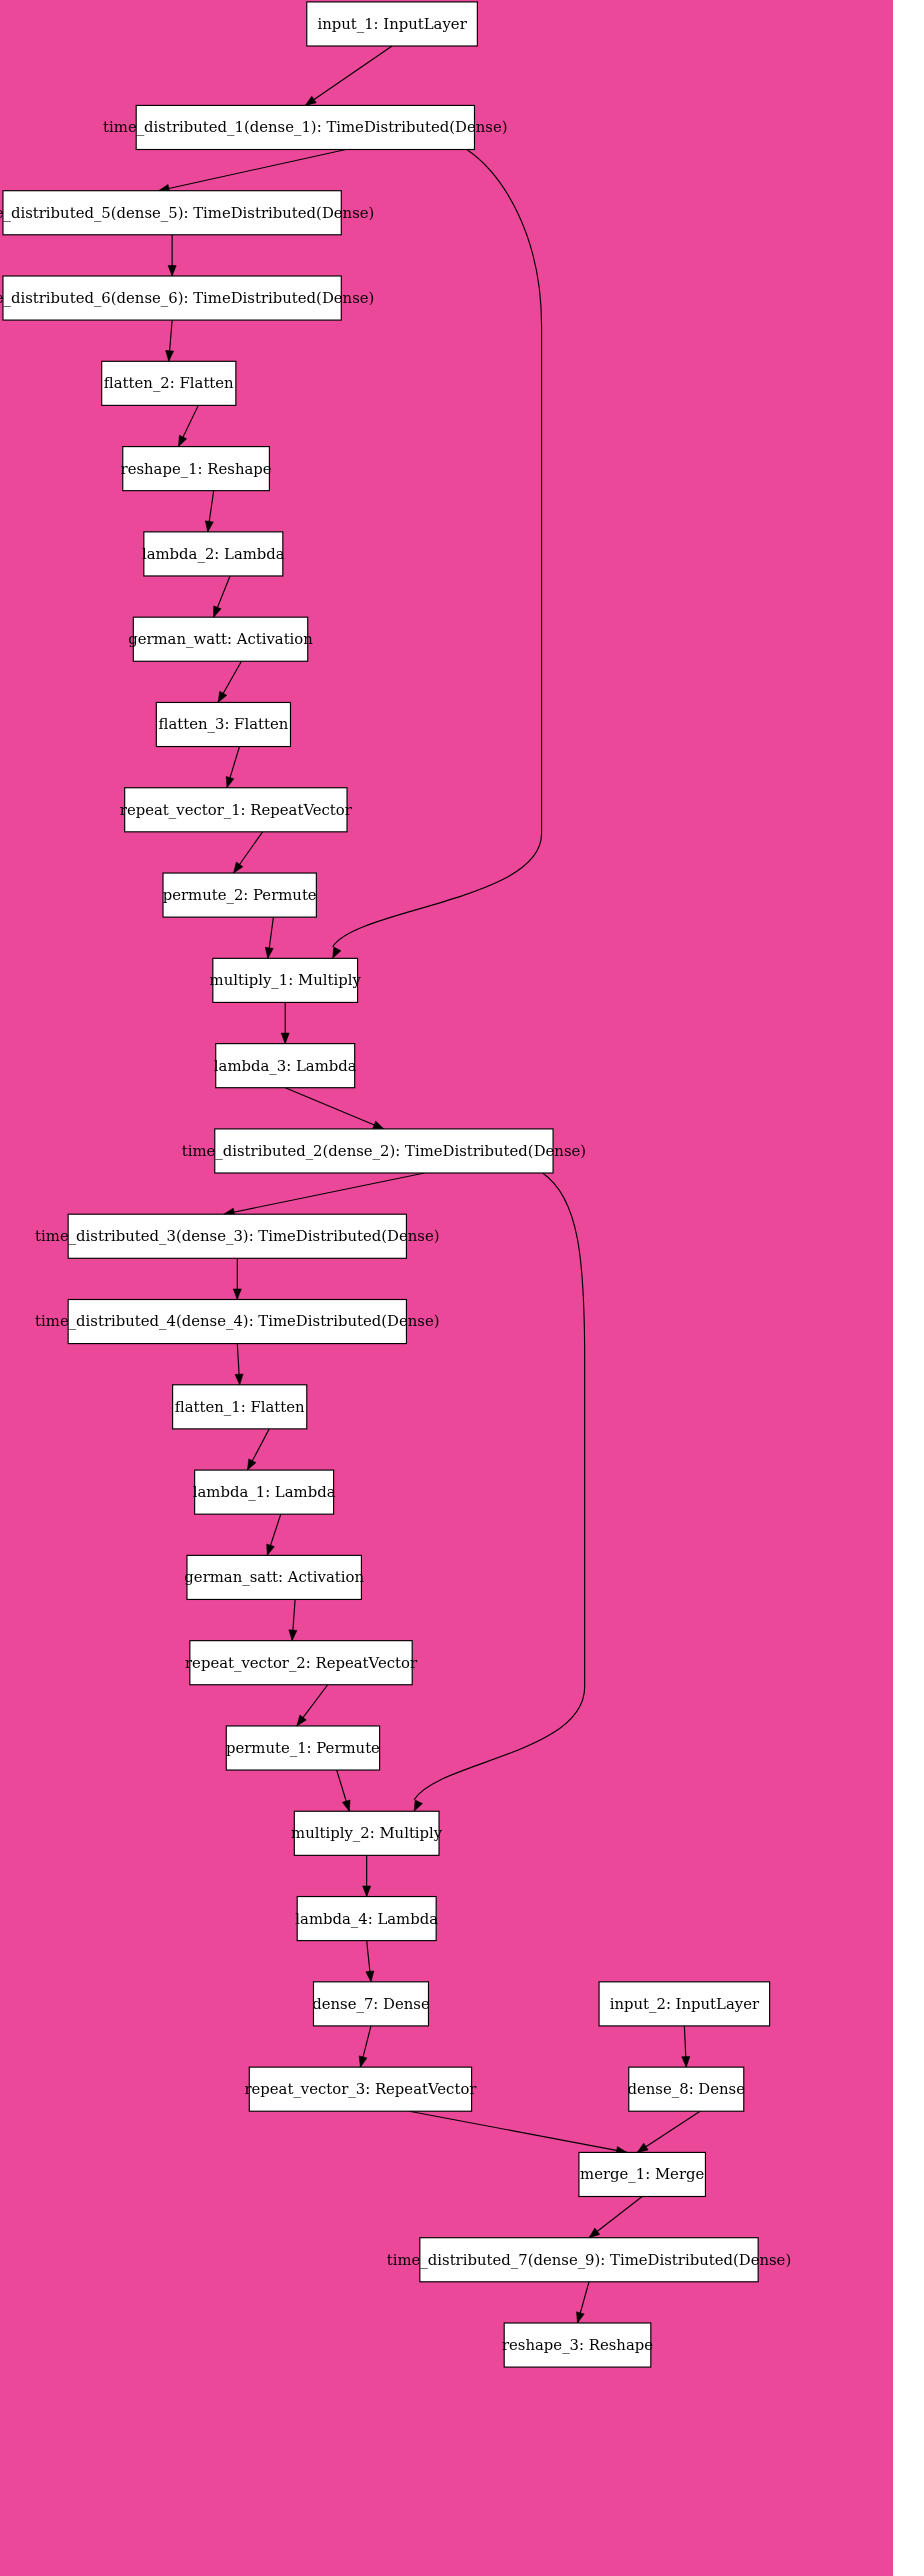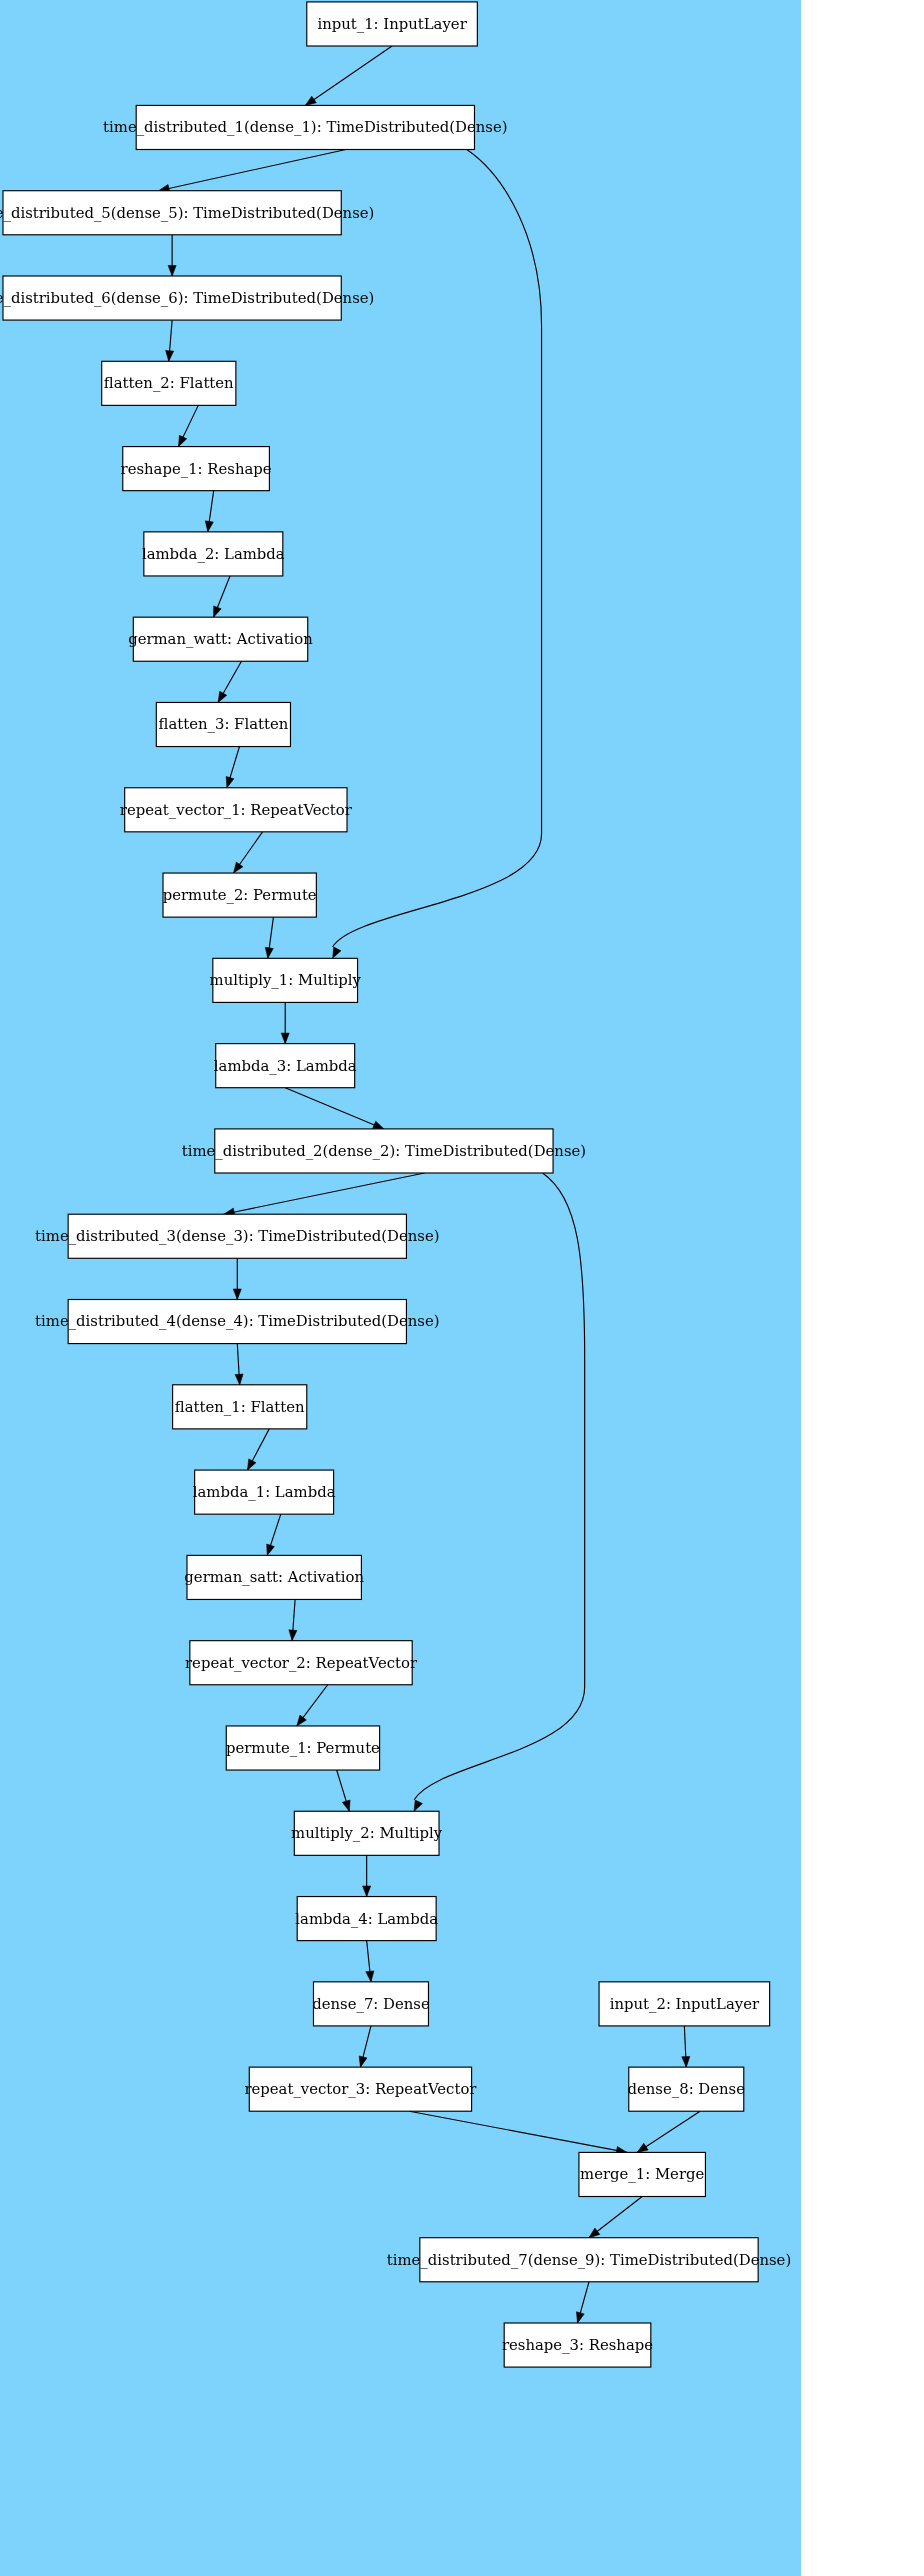--- a/index.html
+++ b/index.html
@@ -2,23 +2,23 @@
 <html><head>
 <meta charset="utf-8">
 <style>
   html, body {
     margin: 0;
     padding: 0;
     background: #ffffff;
   }
   #graph-root {
     position: relative;
-    width: 801px;
+    width: 893px;
     height: 2576px;
-    background: #7dd3fc;
+    background: #ec4899;
     font-family: "DejaVu Serif", "Liberation Serif", serif;
     overflow: hidden;
   }
   svg#graph-canvas {
     position: absolute;
     top: 0;
     left: 0;
     width: 925px;
     height: 2576px;
     display: block;

